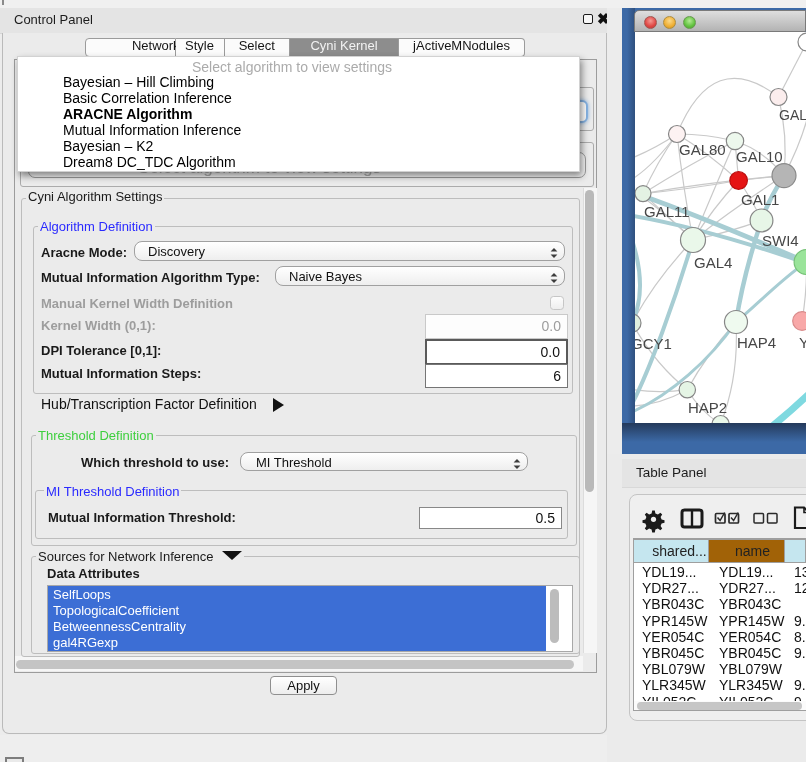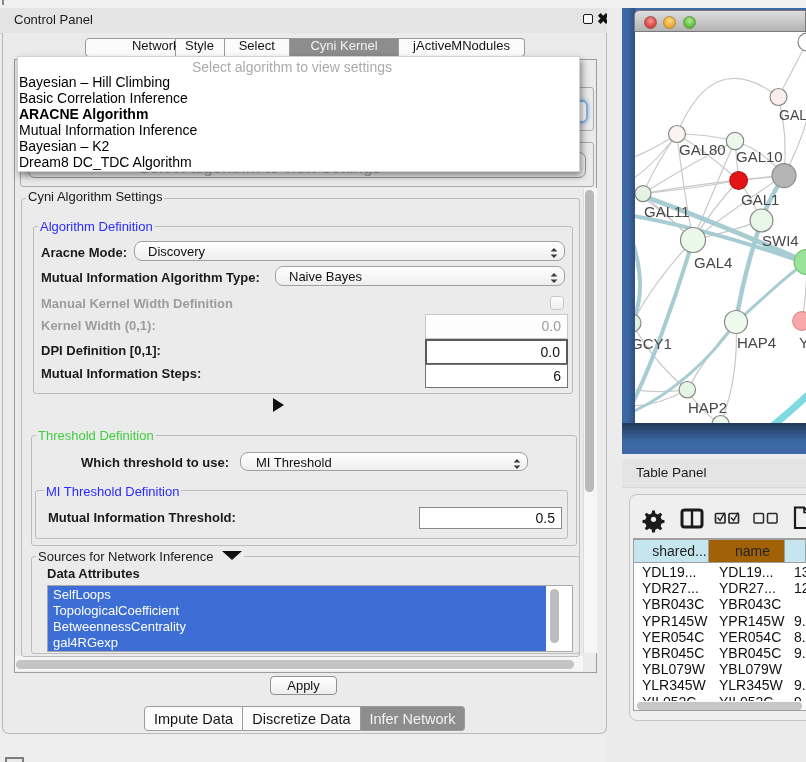--- a/index.html
+++ b/index.html
@@ -90,26 +90,27 @@
           <path d="M4,10 L7.4,6.4 L0.6,6.4 Z" fill="#3c3c3c"></path>
         </svg></span>
     </div>
 
   <div class="abs glbl" style="left:41px;top:296px;">Manual Kernel Width Definition</div>
   <div class="abs" style="left:550px;top:296px;width:14px;height:14px;background:linear-gradient(#fdfdfd,#eeeeee);border:1px solid #c6c6c6;border-radius:3.5px;box-sizing:border-box;"></div>
 
   <div class="abs glbl" style="left:41px;top:318px;">Kernel Width (0,1):</div>
   <div class="fld" style="left:425px;top:314px;width:143px;height:25px;border:1px solid #c9c9c9;background:#fdfdfd;color:#9d9d9d;line-height:23px;">0.0</div>
 
-  <div class="abs lbl" style="left:41px;top:343px;">DPI Definition [0,1]:</div>
+  <div class="abs lbl" style="left:41px;top:343px;">DPI Tolerance [0,1]:</div>
   <div class="fld" style="left:425px;top:339px;width:143px;height:26px;border:2px solid #5a5a5a;line-height:22px;">0.0</div>
 
   <div class="abs lbl" style="left:41px;top:366px;">Mutual Information Steps:</div>
   <div class="fld" style="left:425px;top:364px;width:143px;height:24px;border:1px solid #757575;line-height:22px;">6</div>
 
+  <div class="abs" style="left:41px;top:396px;font-size:14px;color:#111;">Hub/Transcription Factor Definition</div>
   <div class="abs" style="left:273px;top:398px;width:0;height:0;border-left:11px solid #111;border-top:7px solid transparent;border-bottom:7px solid transparent;"></div>
 
   <div class="grp" style="left:31px;top:435px;width:544px;height:109px;"></div>
   <div class="gcap" style="left:36px;top:428px;color:#3ecf3e;">Threshold Definition</div>
 
   <div class="abs lbl" style="left:81px;top:455px;text-align:center;">Which threshold to use:</div>
   <div class="combo" style="left:240px;top:452px;width:288px;height:19px;">
       <span style="position:absolute;left:15px;top:2px;">MI Threshold</span>
       <span class="ar"><svg width="8" height="10" viewBox="0 0 8 10">
           <path d="M4,0 L7.4,3.6 L0.6,3.6 Z" fill="#3c3c3c"></path>
@@ -127,30 +128,25 @@
   <div class="gcap" style="left:36px;top:549px;color:#1a1a1a;">Sources for Network Inference <span style="display:inline-block;width:0;height:0;border-top:9px solid #111;border-left:10px solid transparent;border-right:10px solid transparent;vertical-align:1px;margin-left:5px;"></span></div>
   <div class="abs lbl" style="left:47px;top:566px;">Data Attributes</div>
   <div class="abs" style="left:47px;top:585px;width:526px;height:67px;background:#fff;border:1px solid #a8a8a8;box-sizing:border-box;overflow:hidden;">
     <div style="position:absolute;left:0;top:0;width:498px;height:67px;background:#3c6ed5;"></div>
     <div style="position:absolute;left:5px;top:1px;font-size:13px;color:#fff;line-height:16px;">SelfLoops<br>TopologicalCoefficient<br>BetweennessCentrality<br>gal4RGexp</div>
     <div style="position:absolute;left:502px;top:3px;width:9px;height:54px;background:#bcbcbc;border-radius:5px;"></div>
   </div>
 
   <div class="abs" style="left:17px;top:56px;width:563px;height:116px;background:#fff;border:1px solid #d2d2d2;box-shadow:2px 4px 7px rgba(0,0,0,0.45);box-sizing:border-box;">
     <div style="position:absolute;left:0;top:2px;width:100%;padding-right:13px;box-sizing:border-box;text-align:center;font-size:14px;color:#ababab;">Select algorithm to view settings</div>
-    <div style="position:absolute;left:1px;top:17px;font-size:14px;color:#000;line-height:16px;">Bayesian – Hill Climbing<br>Basic Correlation Inference<br><b>ARACNE Algorithm</b><br>Mutual Information Inference<br>Bayesian – K2<br>Dream8 DC_TDC Algorithm</div>
+    <div style="position:absolute;left:1px;top:17px;font-size:14px;color:#000;line-height:16px;padding-left:44px;">Bayesian – Hill Climbing<br>Basic Correlation Inference<br><b>ARACNE Algorithm</b><br>Mutual Information Inference<br>Bayesian – K2<br>Dream8 DC_TDC Algorithm</div>
   </div>
 
   <div class="abs" style="left:270px;top:676px;width:67px;height:19px;background:linear-gradient(#ffffff,#ededed);border:1px solid #8f8f8f;border-radius:4px;box-sizing:border-box;text-align:center;font-size:13px;color:#111;line-height:17px;">Apply</div>
 
-  <div class="tabs" style="left:144px;top:706px;height:25px;font-size:14.5px;">
-    <div class="tab first" style="width:99px;">Impute Data</div>
-    <div class="tab" style="width:118px;">Discretize Data</div>
-    <div class="tab act last" style="width:104px;">Infer Network</div>
-  </div>
 
   <div class="abs" style="left:5px;top:757px;width:19px;height:10px;border:2px solid #7d7d7d;background:#eaeaea;"></div>
   <div class="abs" style="left:0;top:735px;width:607px;height:27px;background:#eeeeee;"></div>
   <div class="abs" style="left:5px;top:757px;width:19px;height:10px;border:2px solid #7d7d7d;background:#eaeaea;box-sizing:border-box;"></div>
 
   <div class="abs" style="left:617px;top:372px;width:4px;height:6px;background:#8a8a8a;clip-path:polygon(0 0,100% 45%,20% 100%);"></div>
   <div class="abs" style="left:607px;top:8px;width:199px;height:447px;background:#ececec;"></div>
   <div class="abs" style="left:622px;top:8px;width:184px;height:446px;background:#3c69a6;"></div>
   <div class="abs" style="left:627px;top:8px;width:8px;height:415px;background:linear-gradient(90deg,rgba(47,80,126,0),#2f507e);"></div>
 

